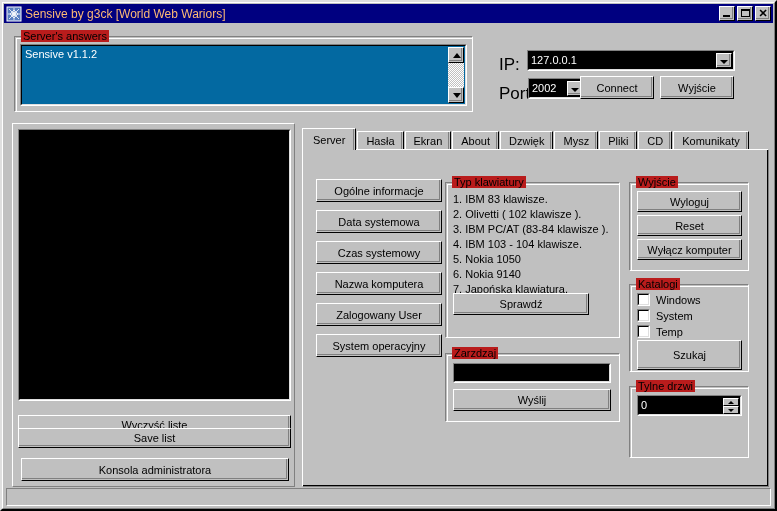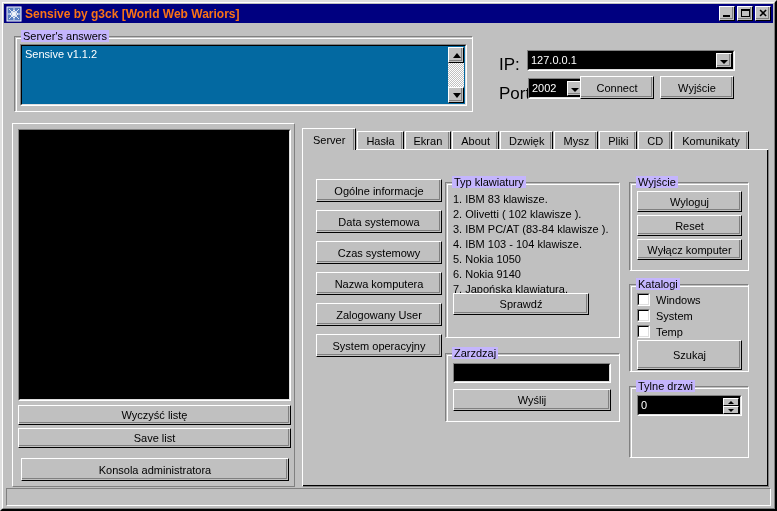--- a/index.html
+++ b/index.html
@@ -51,23 +51,23 @@
     padding: 0 1px 0 2px;
     box-sizing: border-box;
   }
   .title-icon {
     width: 16px; height: 16px;
     flex: 0 0 16px;
     margin-right: 3px;
     position: relative;
   }
   .title-text {
-    color: #f97316;
+    color: #fdba74;
     font-size: 12px;
-    font-weight: bold;
+    font-weight: normal;
     white-space: nowrap;
     flex: 1 1 auto;
     letter-spacing: 0px;
   }
   .title-buttons {
     display: flex;
     gap: 2px;
     flex: 0 0 auto;
     margin-right: 1px;
   }
@@ -189,21 +189,21 @@
     content: "";
     position: absolute;
     left: 1px; top: 1px; right: -1px; bottom: -1px;
     border-top: 1px solid #ffffff;
     border-left: 1px solid #ffffff;
     box-sizing: border-box;
   }
   .group-title {
     position: absolute;
     left: 7px; top: 0;
-    background: #c4b5fd;
+    background: #b91c1c;
     padding: 0 2px;
     font-size: 11px;
     line-height: 12px;
     z-index: 3;
     white-space: nowrap;
   }
 
   
   #server-answers-group { left: 12px; top: 28px; width: 459px; height: 82px; }
   .answers-box {
@@ -549,21 +549,21 @@
         <div class="combo-arrow"></div>
       </div>
     </div>
 
     <div class="btn" style="position:absolute; left:578px; top:74px; width:74px; height:23px;">Connect</div>
     <div class="btn" style="position:absolute; left:658px; top:74px; width:74px; height:23px;">Wyjście</div>
   </div>
 
   <div class="raised-panel" id="left-panel">
     <div id="log-listbox" class="sunken2"></div>
-    <div class="btn" style="position:absolute; left:5px; top:281px; width:273px; height:20px;">Wyczyść listę</div>
+    <div class="btn" style="position:absolute; left:5px; top:291px; width:273px; height:20px;">Wyczyść listę</div>
     <div class="btn" style="position:absolute; left:5px; top:304px; width:273px; height:20px;">Save list</div>
     <div class="btn" style="position:absolute; left:8px; top:334px; width:268px; height:23px;">Konsola administratora</div>
   </div>
 
   <div id="tab-control">
     <div class="tab-strip" id="tab-strip">
         <div class="tab active">Server</div>
         <div class="tab">Hasła</div>
         <div class="tab">Ekran</div>
         <div class="tab">About</div>

